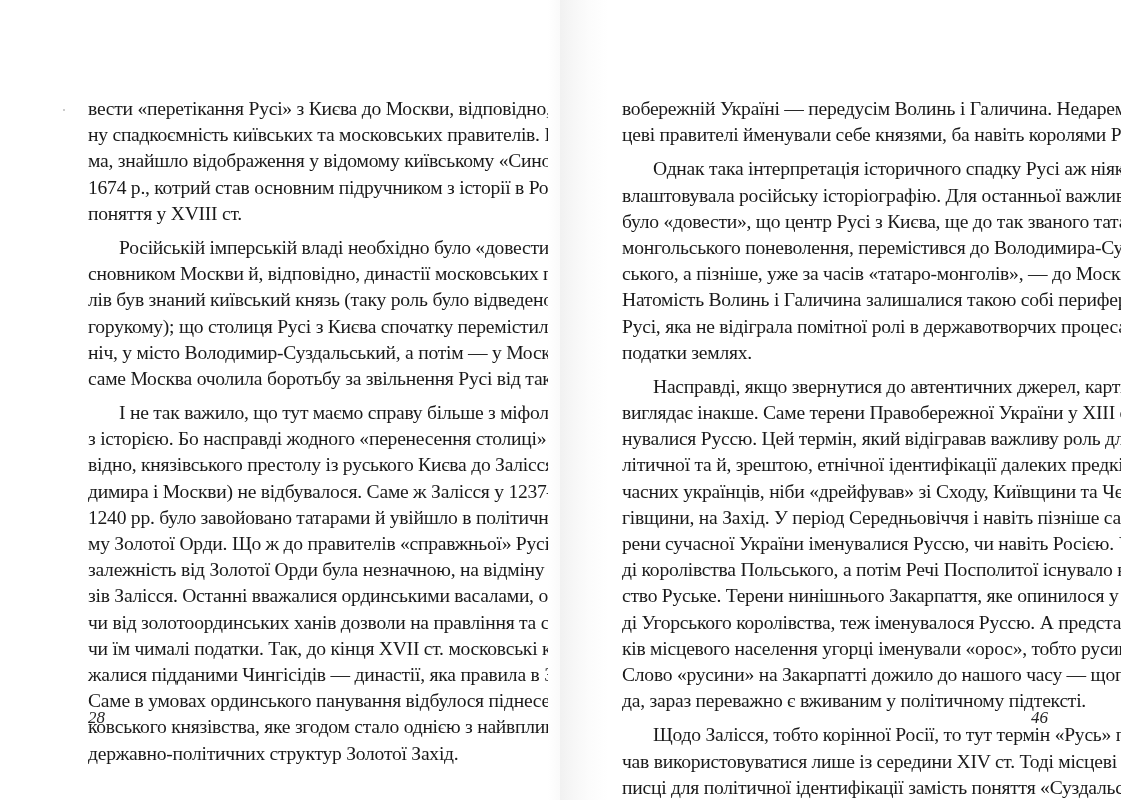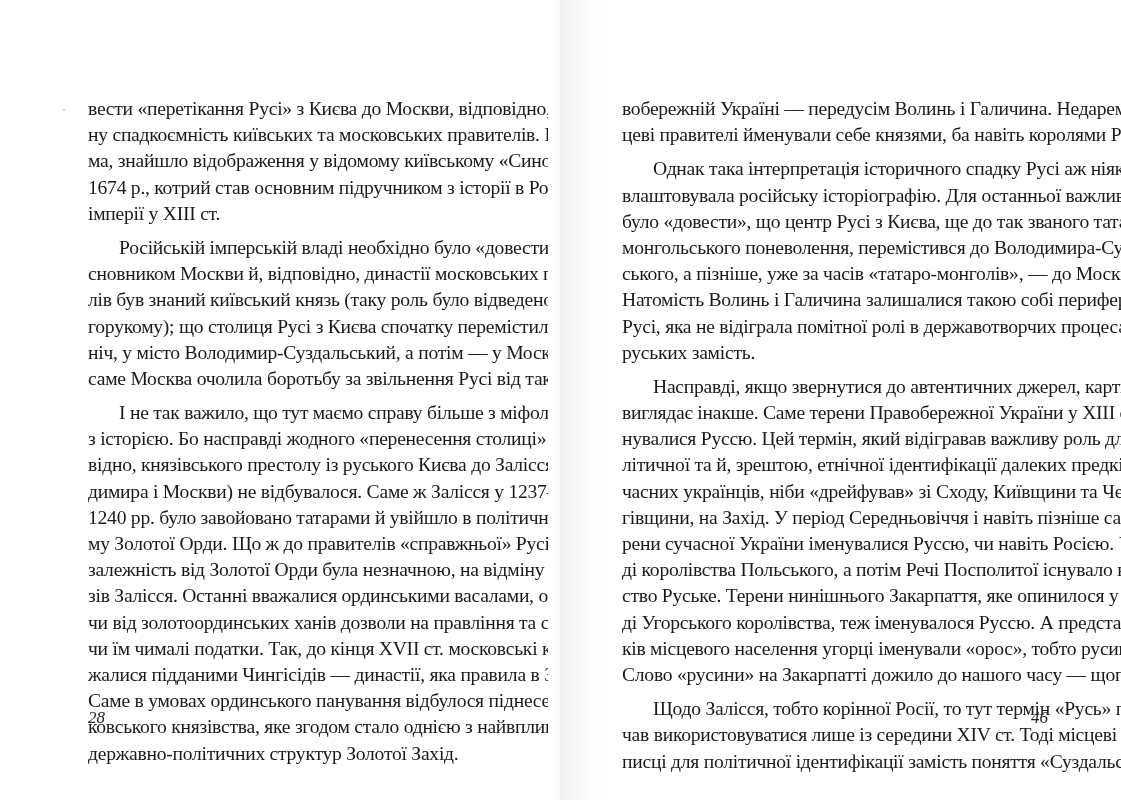--- a/index.html
+++ b/index.html
@@ -96,21 +96,21 @@
 
 <div class="spread">
   <div class="page left">
     <span class="margin-dot"></span>
     <div class="text-block" id="left-text">
         <div>
           <span class="line">вести «перетікання Русі» з Києва до Москви, відповідно, династич-</span>
           <span class="line">ну спадкоємність київських та московських правителів. Це, зокре-</span>
           <span class="line">ма, знайшло відображення у відомому київському «Синопсисі»</span>
           <span class="line">1674 р., котрий став основним підручником з історії в Російській</span>
-          <span class="line last">імперії у XIII ст.</span>
+          <span class="line last">поняття у XVIII ст.</span>
         </div>
         <span class="para-gap"></span>
         <div>
           <span class="line indent">Російській імперській владі необхідно було «довести», що за-</span>
           <span class="line">сновником Москви й, відповідно, династії московських правите-</span>
           <span class="line">лів був знаний київський князь (таку роль було відведено Юрію Дол-</span>
           <span class="line">горукому); що столиця Русі з Києва спочатку перемістилася на пів-</span>
           <span class="line">ніч, у місто Володимир-Суздальський, а потім — у Москву. І що</span>
           <span class="line">саме Москва очолила боротьбу за звільнення Русі від так званого</span>
         </div>
@@ -144,36 +144,37 @@
         </div>
         <span class="para-gap"></span>
         <div>
           <span class="line indent">Однак така інтерпретація історичного спадку Русі аж ніяк не</span>
           <span class="line">влаштовувала російську історіографію. Для останньої важливіше</span>
           <span class="line">було «довести», що центр Русі з Києва, ще до так званого татаро-</span>
           <span class="line">монгольського поневолення, перемістився до Володимира-Суздаль-</span>
           <span class="line">ського, а пізніше, уже за часів «татаро-монголів», — до Москви.</span>
           <span class="line">Натомість Волинь і Галичина залишалися такою собі периферією</span>
           <span class="line">Русі, яка не відіграла помітної ролі в державотворчих процесах на</span>
-          <span class="line last">руських замість.</span>
+          <span class="line last">податки землях.</span>
         </div>
         <span class="para-gap"></span>
         <div>
           <span class="line indent">Насправді, якщо звернутися до автентичних джерел, картина</span>
           <span class="line">виглядає інакше. Саме терени Правобережної України у XIII ст. іме-</span>
           <span class="line">нувалися Руссю. Цей термін, який відігравав важливу роль для по-</span>
           <span class="line">літичної та й, зрештою, етнічної ідентифікації далеких предків су-</span>
           <span class="line">часних українців, ніби «дрейфував» зі Сходу, Київщини та Черні-</span>
           <span class="line">гівщини, на Захід. У період Середньовіччя і навіть пізніше саме те-</span>
           <span class="line">рени сучасної України іменувалися Руссю, чи навіть Росією. У скла-</span>
           <span class="line">ді королівства Польського, а потім Речі Посполитої існувало воєвод-</span>
           <span class="line">ство Руське. Терени нинішнього Закарпаття, яке опинилося у скла-</span>
           <span class="line">ді Угорського королівства, теж іменувалося Руссю. А представни-</span>
           <span class="line">ків місцевого населення угорці іменували «орос», тобто русинами.</span>
           <span class="line">Слово «русини» на Закарпатті дожило до нашого часу — щоправ-</span>
+          <span class="line last">да, зараз переважно є вживаним у політичному підтексті.</span>
         </div>
         <span class="para-gap"></span>
         <div>
           <span class="line indent">Щодо Залісся, тобто корінної Росії, то тут термін «Русь» по-</span>
           <span class="line">чав використовуватися лише із середини XIV ст. Тоді місцеві літо-</span>
           <span class="line">писці для політичної ідентифікації замість поняття «Суздальська</span>
         </div>
       </div>
     <div class="folio" style="left:471px;">46</div>
   </div>

